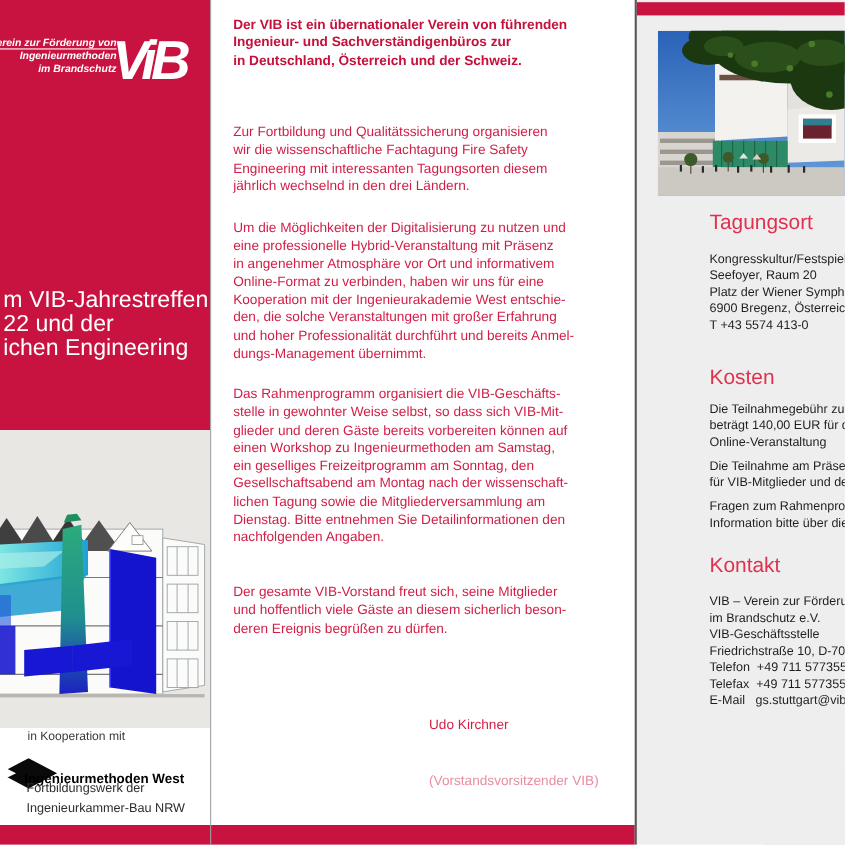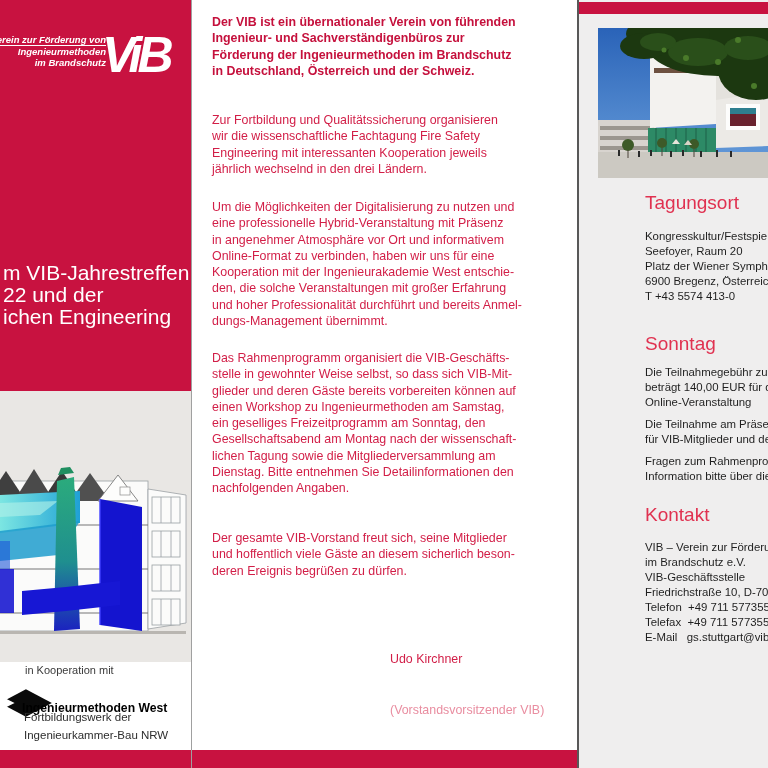--- a/index.html
+++ b/index.html
@@ -131,22 +131,22 @@
     <svg class="abs koop-logo" viewBox="-14 0 74 46" xmlns="http://www.w3.org/2000/svg">
       <polygon points="-14,23 18,6 50,23 18,40" fill="#0a0a0a"></polygon>
       <polygon points="-14,14 4,23 -14,32" fill="#ffffff"></polygon>
     </svg>
     <div class="abs koop-name">Ingenieurmethoden West</div>
     <div class="abs koop-sub1">Fortbildungswerk der</div>
     <div class="abs koop-sub2">Ingenieurkammer-Bau NRW</div>
   </div>
 
   <div class="abs mid">
-    <div class="abs para bold p0"><div class="line">Der VIB ist ein übernationaler Verein von führenden</div><div class="line">Ingenieur- und Sachverständigenbüros zur</div><div class="line">Förderung der Ingenieurmethoden im Brandschutz</div><div class="line">in Deutschland, Österreich und der Schweiz.</div></div>
-    <div class="abs para p1"><div class="line">Zur Fortbildung und Qualitätssicherung organisieren</div><div class="line">wir die wissenschaftliche Fachtagung Fire Safety</div><div class="line">Engineering mit interessanten Kooperation jeweils</div><div class="line">jährlich wechselnd in den drei Ländern.</div></div>
+    <div class="abs para bold p0"><div class="line">Der VIB ist ein übernationaler Verein von führenden</div><div class="line">Ingenieur- und Sachverständigenbüros zur</div><div class="line">in Deutschland, Österreich und der Schweiz.</div></div>
+    <div class="abs para p1"><div class="line">Zur Fortbildung und Qualitätssicherung organisieren</div><div class="line">wir die wissenschaftliche Fachtagung Fire Safety</div><div class="line">Engineering mit interessanten Tagungsorten diesem</div><div class="line">jährlich wechselnd in den drei Ländern.</div></div>
     <div class="abs para p2"><div class="line">Um die Möglichkeiten der Digitalisierung zu nutzen und</div><div class="line">eine professionelle Hybrid-Veranstaltung mit Präsenz</div><div class="line">in angenehmer Atmosphäre vor Ort und informativem</div><div class="line">Online-Format zu verbinden, haben wir uns für eine</div><div class="line">Kooperation mit der Ingenieurakademie West entschie-</div><div class="line">den, die solche Veranstaltungen mit großer Erfahrung</div><div class="line">und hoher Professionalität durchführt und bereits Anmel-</div><div class="line">dungs-Management übernimmt.</div></div>
     <div class="abs para p3"><div class="line">Das Rahmenprogramm organisiert die VIB-Geschäfts-</div><div class="line">stelle in gewohnter Weise selbst, so dass sich VIB-Mit-</div><div class="line">glieder und deren Gäste bereits vorbereiten können auf</div><div class="line">einen Workshop zu Ingenieurmethoden am Samstag,</div><div class="line">ein geselliges Freizeitprogramm am Sonntag, den</div><div class="line">Gesellschaftsabend am Montag nach der wissenschaft-</div><div class="line">lichen Tagung sowie die Mitgliederversammlung am</div><div class="line">Dienstag. Bitte entnehmen Sie Detailinformationen den</div><div class="line">nachfolgenden Angaben.</div></div>
     <div class="abs para p4"><div class="line">Der gesamte VIB-Vorstand freut sich, seine Mitglieder</div><div class="line">und hoffentlich viele Gäste an diesem sicherlich beson-</div><div class="line">deren Ereignis begrüßen zu dürfen.</div></div>
     <div class="abs sig">
       <div>Udo Kirchner</div>
       <div class="muted">(Vorstandsvorsitzender VIB)</div>
       
       
       
     </div>
@@ -234,21 +234,21 @@
           <circle cx="120" cy="34" r="3"></circle>
           <circle cx="140" cy="12" r="3"></circle>
         <circle cx="66" cy="22" r="2.5"></circle>
           <circle cx="156" cy="58" r="3"></circle>
       </g>
     </svg>
 
     <div class="abs rp-heading h-tagungsort">Tagungsort</div>
     <div class="abs rp-lines b-tagungsort"><div class="line">Kongresskultur/Festspielh</div><div class="line">Seefoyer, Raum 20</div><div class="line">Platz der Wiener Symphon</div><div class="line">6900 Bregenz, Österreich</div><div class="line">T +43 5574 413-0</div></div>
 
-    <div class="abs rp-heading h-kosten">Sonntag</div>
+    <div class="abs rp-heading h-kosten">Kosten</div>
     <div class="abs rp-lines b-kosten1"><div class="line">Die Teilnahmegebühr zum</div><div class="line">beträgt 140,00 EUR für di</div><div class="line">Online-Veranstaltung</div></div>
     <div class="abs rp-lines b-kosten2"><div class="line">Die Teilnahme am Präsen</div><div class="line">für VIB-Mitglieder und der</div></div>
     <div class="abs rp-lines b-kosten3"><div class="line">Fragen zum Rahmenprogr</div><div class="line">Information bitte über die</div></div>
 
     <div class="abs rp-heading h-kontakt">Kontakt</div>
     <div class="abs rp-lines b-kontakt"><div class="line">VIB – Verein zur Förderun</div><div class="line">im Brandschutz e.V.</div><div class="line">VIB-Geschäftsstelle</div><div class="line">Friedrichstraße 10, D-70 1</div><div class="line">Telefon  +49 711 577355</div><div class="line">Telefax  +49 711 577355</div><div class="line">E-Mail   gs.stuttgart@vib</div></div>
   </div>
 
 </div>
 

